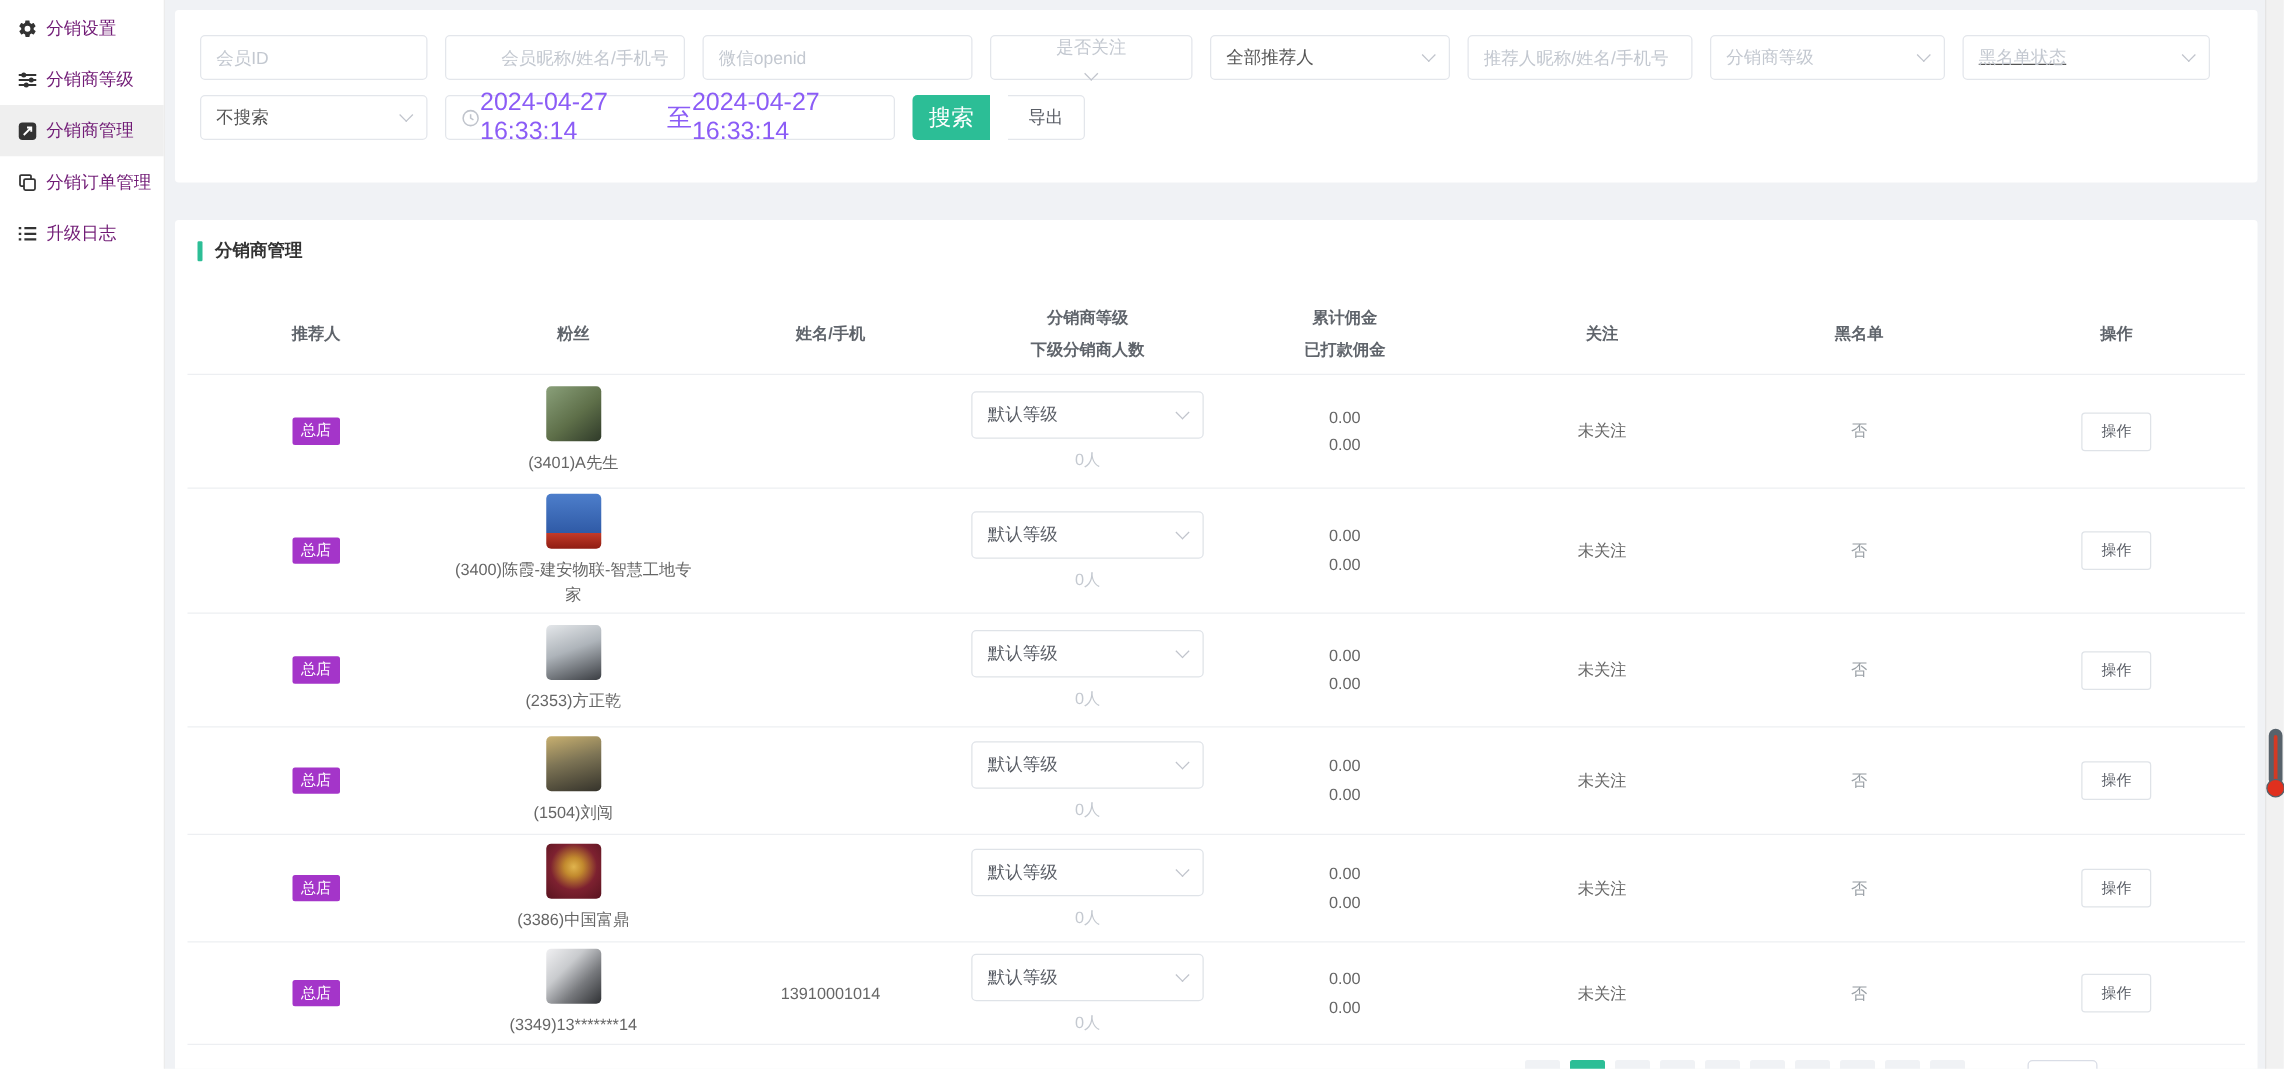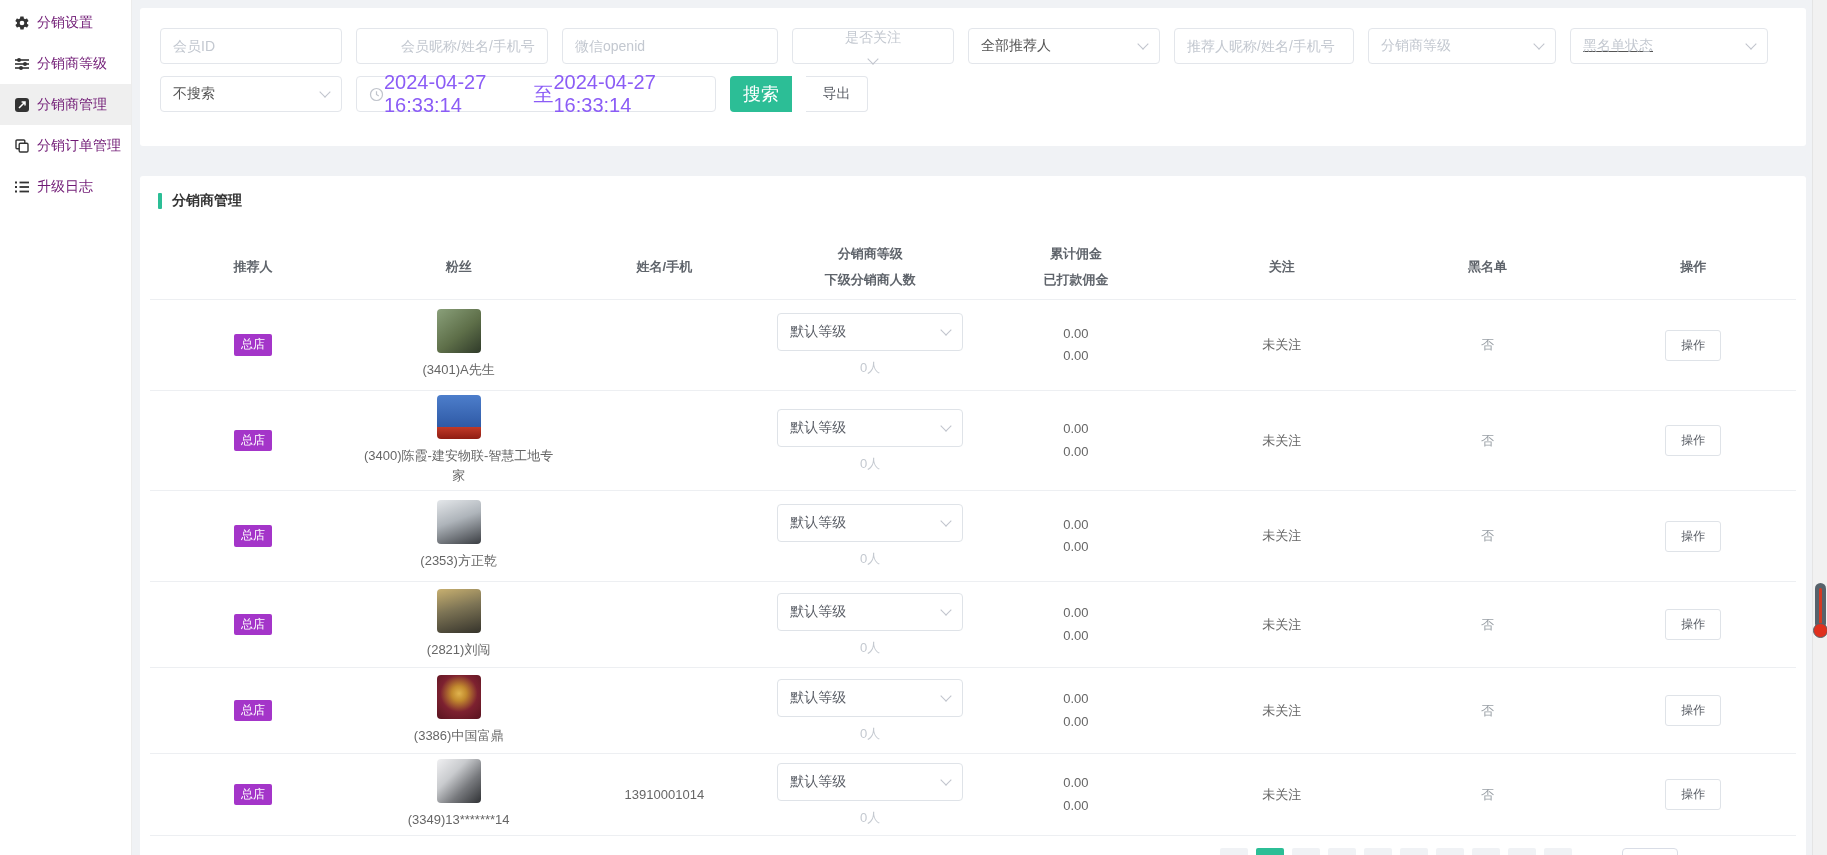--- a/index.html
+++ b/index.html
@@ -323,21 +323,21 @@
           <div class="td">
             <button class="btn-op">操作</button>
           </div>
         </div>
         <div class="trow" style="min-height: 86px;">
           <div class="td">
             <span class="badge">总店</span>
           </div>
           <div class="td">
             <div class="avatar" style="background: linear-gradient(165deg, rgb(200, 176, 112) 0%, rgb(125, 116, 85) 45%, rgb(53, 51, 43) 100%);"></div>
-            <div class="fan-name">(2821)刘闯</div>
+            <div class="fan-name">(1504)刘闯</div>
           </div>
           <div class="td">
             <div></div>
           </div>
           <div class="td">
             <div class="lvl-select">
               <span>默认等级</span>
               <span class="chev"></span>
             </div>
             <div class="sub-count">0人</div>

